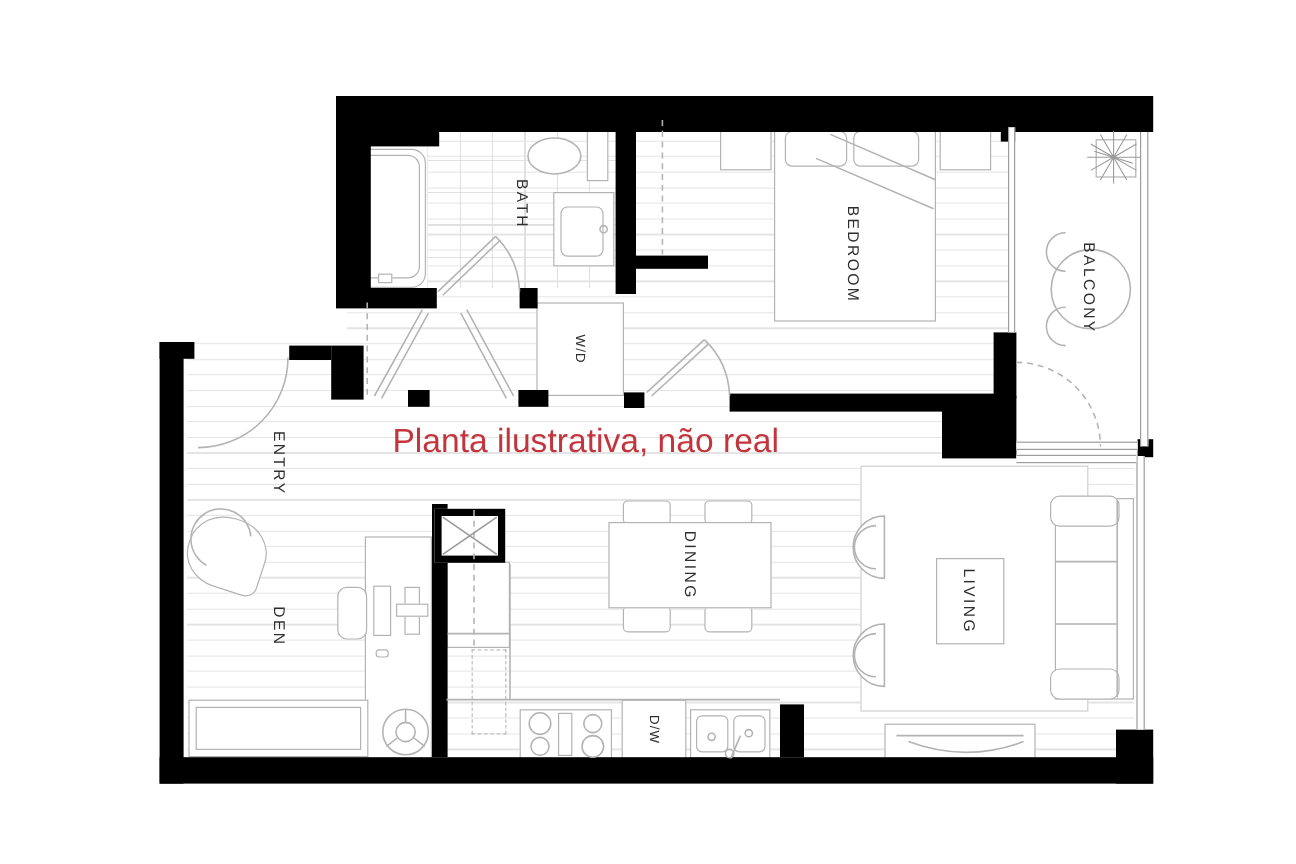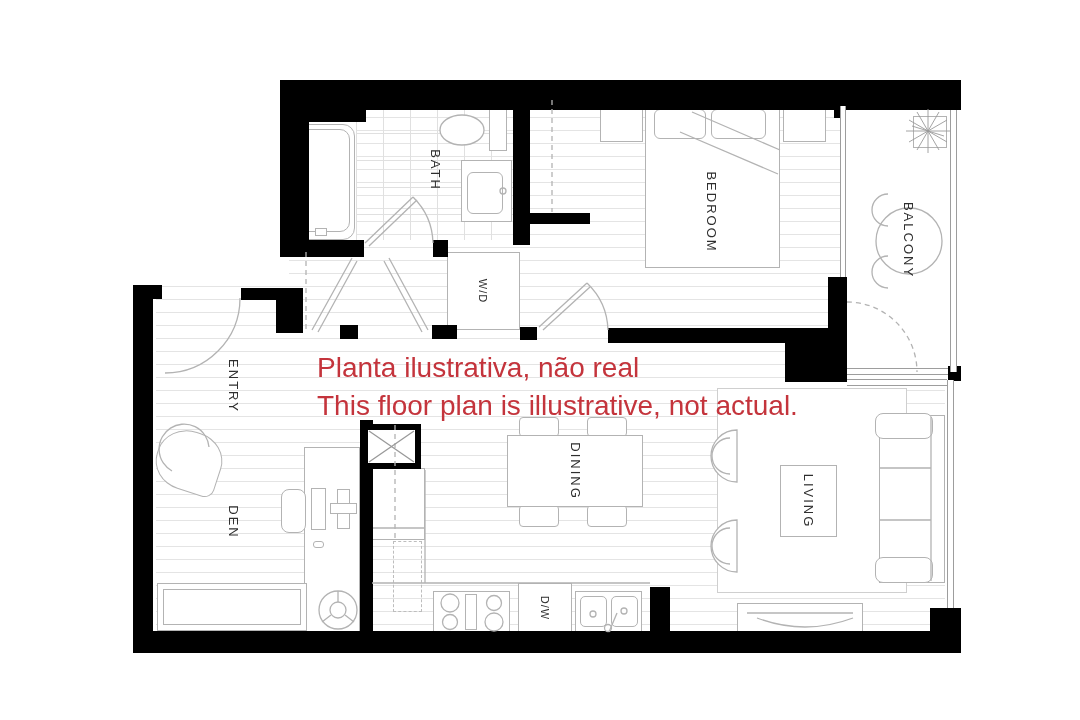--- a/index.html
+++ b/index.html
@@ -24,21 +24,21 @@
   .dashedbox { position:absolute; border:1px dashed #bdbdbd; background:transparent; box-sizing:border-box; }
   .shaft { position:absolute; border:6px solid #000; background:#fff; box-sizing:border-box; }
   svg.overlay { position:absolute; left:0; top:0; width:1080px; height:720px; pointer-events:none; }
   
   .rlabel {
     position:absolute; font-size:13px; letter-spacing:2px; color:#2e2e2e;
     transform:translate(-50%,-50%) rotate(90deg); transform-origin:center; white-space:nowrap;
   }
   .rlabel.small { font-size:11px; letter-spacing:1px; }
   .annotation {
-    position:absolute; left:317px; color:var(--annotation-red,#c4343c);
+    position:absolute; left:327px; color:var(--annotation-red,#c4343c);
     font-size:28px; line-height:30px; white-space:nowrap;
   }
 </style>
 </head>
 <body>
 
 <div class="canvas">
 
   <div class="abs planks" style="left:289px;top:98px;width:556px;height:187px;background-position:0 6px;"></div>
   <div class="abs planks" style="left:156px;top:285px;width:789px;height:346px;background-position:0 1px;"></div>
@@ -193,15 +193,14 @@
   <div class="rlabel small" style="left:483px;top:291px;">W/D</div>
   <div class="rlabel" style="left:711px;top:212px;">BEDROOM</div>
   <div class="rlabel" style="left:908px;top:240px;">BALCONY</div>
   <div class="rlabel" style="left:233px;top:386px;">ENTRY</div>
   <div class="rlabel" style="left:233px;top:522px;">DEN</div>
   <div class="rlabel" style="left:575px;top:471px;">DINING</div>
   <div class="rlabel" style="left:808px;top:501px;">LIVING</div>
   <div class="rlabel small" style="left:545px;top:608px;">D/W</div>
 
   <div class="annotation" style="top:353px;">Planta ilustrativa, não real</div>
-  <div class="annotation" style="top:391px;">This floor plan is illustrative, not actual.</div>
 
 </div>
 
 </body></html>

